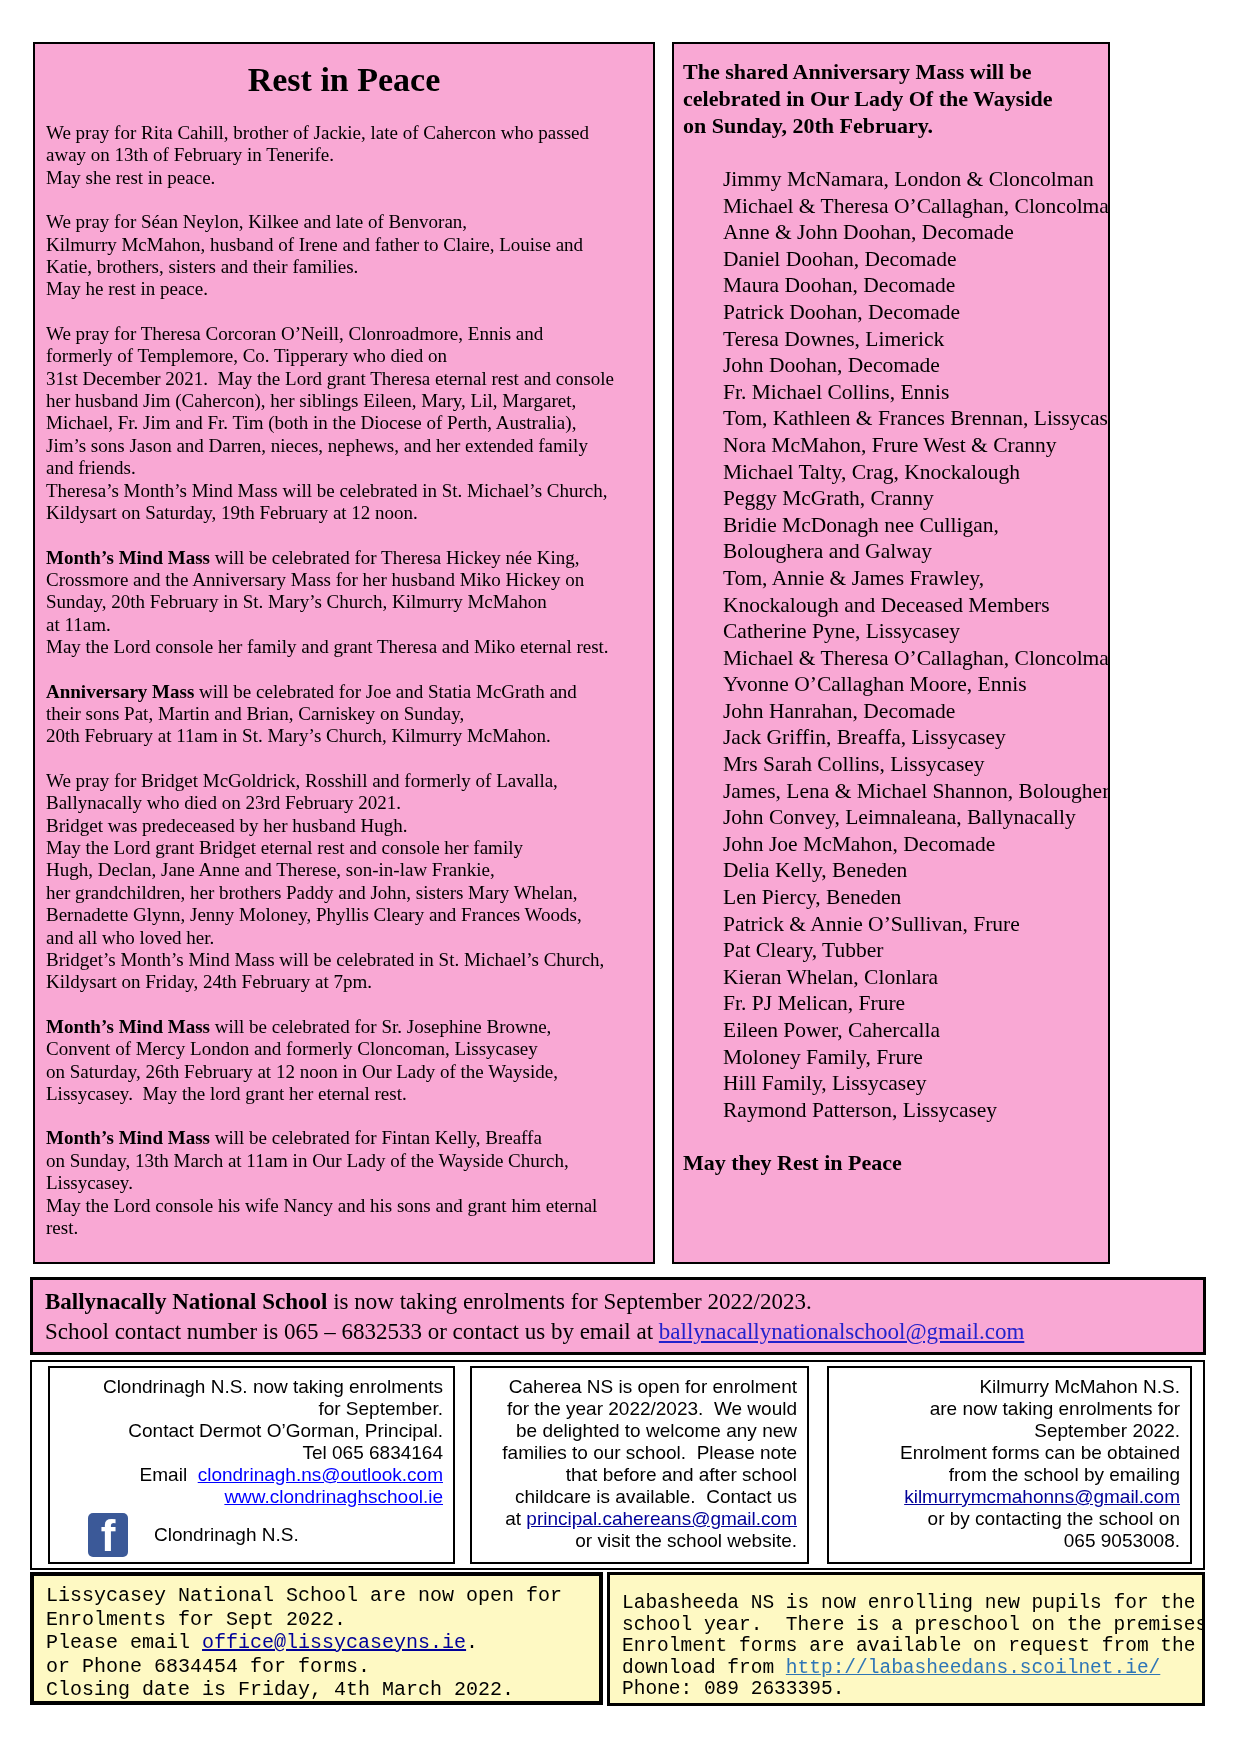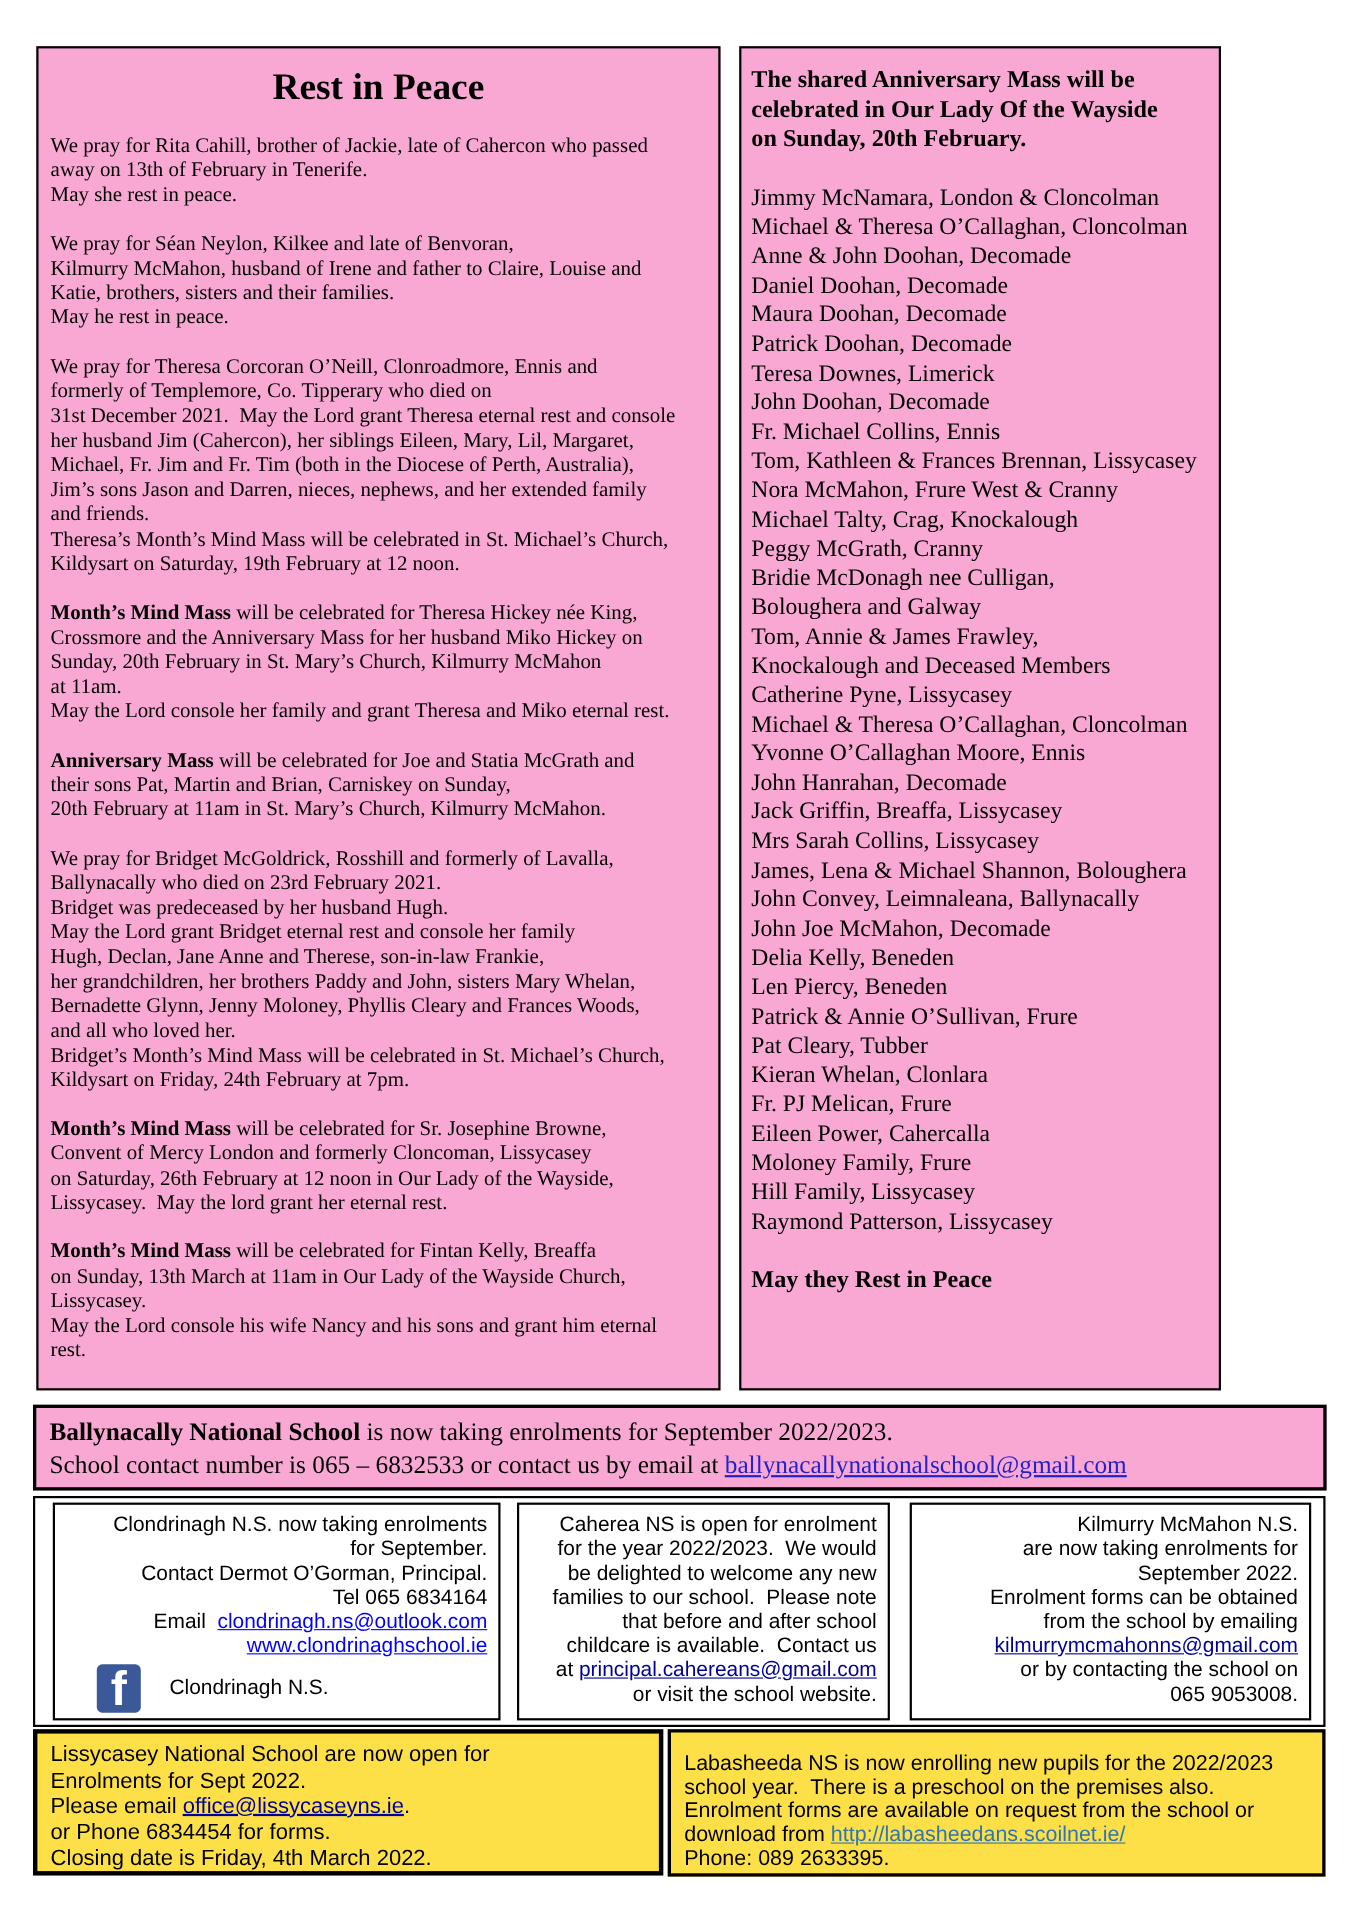--- a/index.html
+++ b/index.html
@@ -13,40 +13,40 @@
   
   .rip-left { left:33px; top:42px; width:622px; height:1222px; padding:14px 11px 10px 11px;
               font-size:19px; line-height:22.4px; }
   .rip-left h1 { text-align:center; font-size:34px; line-height:44px; font-weight:bold; margin-bottom:20px; }
   .rip-left p { margin-bottom:22px; white-space:pre-wrap; }
 
   
   .rip-right { left:672px; top:42px; width:438px; height:1222px; padding:14px 9px;
                font-size:21.5px; line-height:26.6px; }
   .rip-right .hdr p { font-weight:bold; font-size:22px; line-height:27px; margin-bottom:27px; white-space:pre-wrap; }
-  .rip-right .names div { white-space:nowrap; }
+  .rip-right .names div { white-space:nowrap;margin-left:40px; }
   .rip-right .footer { font-weight:bold; font-size:22px; margin-top:27px; }
 
   
   .ballynacally { left:30px; top:1277px; width:1176px; height:78px; border-width:3px;
                   padding:7px 12px; font-size:23px; line-height:30px; }
   .ballynacally p { white-space:pre-wrap; }
 
   
   .mid-outer { left:30px; top:1360px; width:1175px; height:210px; border:2px solid #000; background:#fff; position:absolute; }
   .mid-box { position:absolute; top:4px; height:198px; border:2px solid #000; background:#fff; overflow:hidden;
              padding:8px 10px; font-family:"Liberation Sans", sans-serif; font-size:19px; line-height:22px;text-align:right; }
   .mid-box p, .bottom-box p { white-space:pre; }
   #clondrinagh-box { left:16px;  width:407px; }
   #caherea-box     { left:438px; width:339px; }
   #kilmurry-box    { left:795px; width:365px; }
 
   
-  .bottom-box { position:absolute; background:#fde047; border:4px solid #000; overflow:hidden;
-                font-family:Liberation Sans, sans-serif; }
+  .bottom-box { position:absolute; background:#fef9c3; border:4px solid #000; overflow:hidden;
+                font-family:Liberation Mono, monospace; }
   #lissycasey-box { left:30px;  top:1572px; width:573px; height:133px; padding:8px 12px; font-size:20px;  line-height:23.5px; }
   #labasheeda-box { left:607px; top:1572px; width:598px; height:134px; border-width:3px; padding:18px 12px; font-size:19.5px; line-height:21.5px; }
 
   
   .lnk { text-decoration:underline; cursor:pointer; }
   .lnk.bright { color:var(--link-bright,#0000FF); }
   .lnk.navy   { color:var(--link-navy,#000099); }
   .lnk.mid    { color:var(--link-mid,#2222CC); }
   .lnk.light  { color:var(--link-light,#2E75B6); }
   .lnk.indent { margin-left:75px; }

